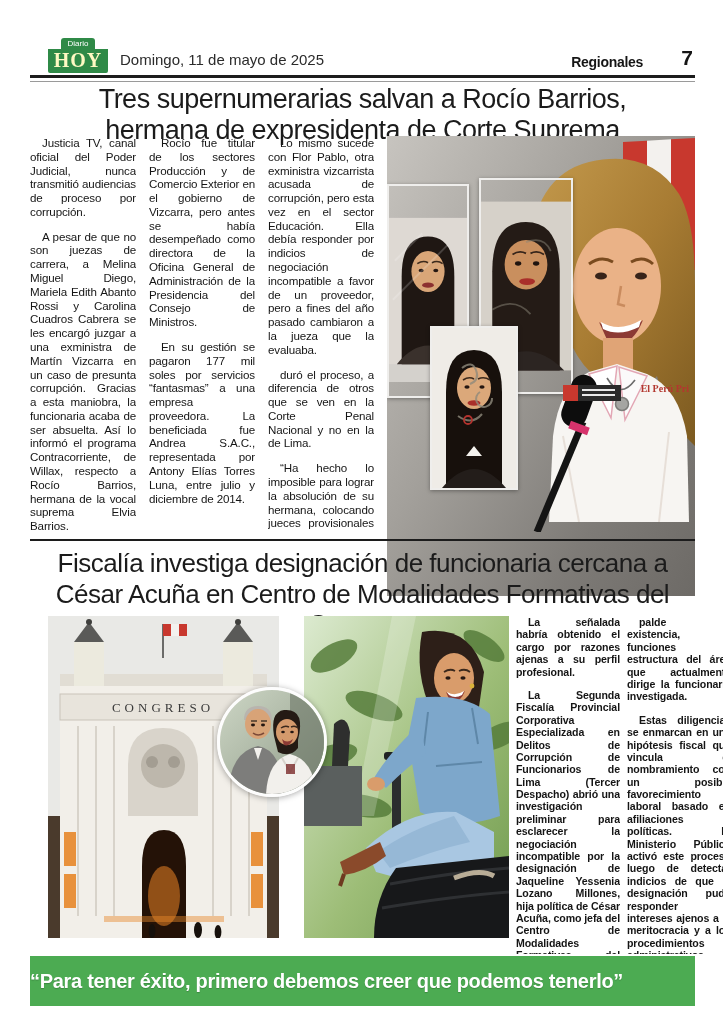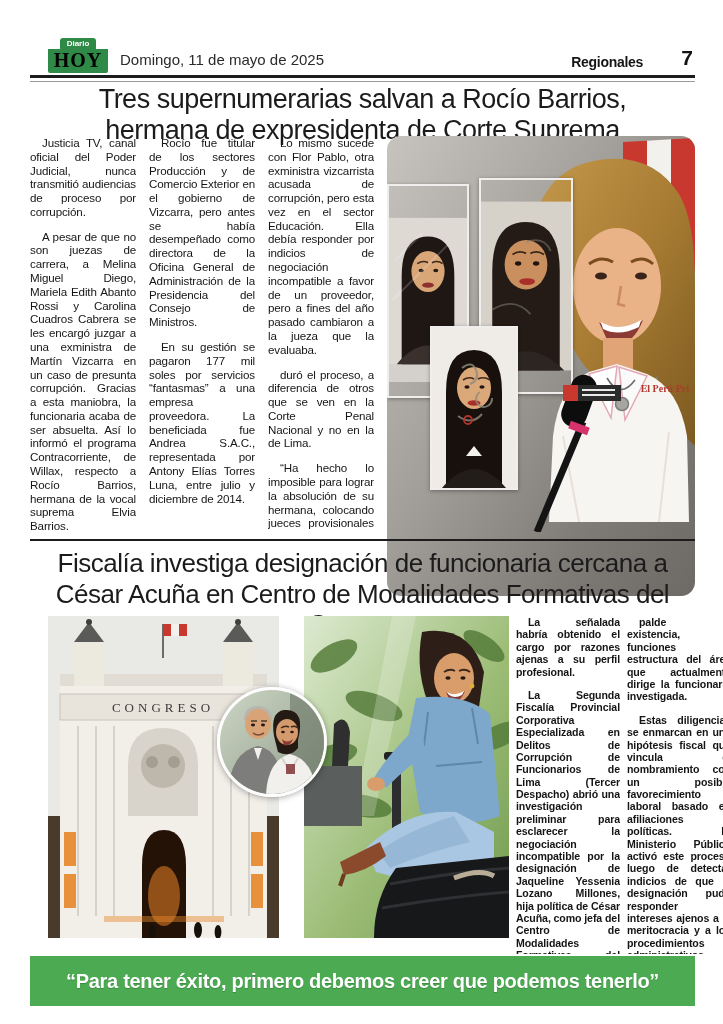--- a/index.html
+++ b/index.html
@@ -2,23 +2,23 @@
 <html><head>
 <meta charset="utf-8">
 <style>
   html,body{margin:0;padding:0;background:#f2f2f2;}
   .page{position:relative;width:723px;height:1024px;background:#ffffff;margin:0 auto;
         font-family:"Liberation Sans",sans-serif;color:#151515;overflow:hidden;}
 
   
   .header{position:absolute;left:30px;right:28px;top:32px;height:42px;}
   .logo{position:absolute;left:18px;top:1px;width:60px;text-align:center;line-height:1;}
-  .logo-tab{display:inline-block;background:#2f8a47;color:#fff;font-size:8px;font-weight:bold;
+  .logo-tab{display:inline-block;background:#2f8a47;color:#fff;font-size:8px;font-weight:normal;
             padding:2px 7px 1px;border-radius:3px 3px 0 0;}
-  .logo-main{background:#2f8a47;color:#000000;font-family:"Liberation Serif",serif;font-weight:bold;
+  .logo-main{background:#2f8a47;color:#fef9c3;font-family:"Liberation Serif",serif;font-weight:bold;
              font-size:20px;letter-spacing:1px;padding:1px 4px 3px;border-radius:0 0 2px 2px;}
   .date{position:absolute;left:90px;bottom:6px;font-size:15px;color:#2b2b2b;text-align:right;}
   .section{position:absolute;right:52px;bottom:4px;font-size:14px;font-weight:bold;letter-spacing:-0.3px;}
   .pagenum{position:absolute;right:2px;bottom:4px;font-size:21px;font-weight:bold;}
   .header-rule{position:absolute;left:30px;right:28px;top:75px;height:3px;
                border-top:3px solid #1c1c1c;border-bottom:1px solid #9a9a9a;}
 
   
   .headline{position:absolute;left:30px;right:28px;text-align:center;font-weight:normal;
             color:#1b1b1b;letter-spacing:-0.5px;}
@@ -33,21 +33,21 @@
   .col{width:106px;flex:none;text-align:justify;overflow:hidden;}
   .art1-row .col{font-size:11.6px;line-height:1.19;letter-spacing:-0.15px;height:396px;}
   .art2-row .col{width:104px;font-size:10.6px;line-height:1.17;letter-spacing:-0.1px;height:338px;font-weight:bold;}
   .col p{margin:0 0 11px;text-indent:12px;}
   .col p:last-child{margin-bottom:0;}
 
   .divider{position:absolute;left:30px;right:28px;top:539px;border-top:2px solid #1c1c1c;}
 
   
   .montage{position:relative;flex:1;height:460px;overflow:hidden;
-           background:linear-gradient(120deg,#c7c4bf 0%,#a3a09b 40%,#7e7b77 75%,#6d6a66 100%);border-radius:14px;}
+           background:linear-gradient(120deg,#c7c4bf 0%,#a3a09b 40%,#7e7b77 75%,#6d6a66 100%);}
   .m-panel{position:absolute;left:0;top:194px;width:52px;height:52px;background:#d4d1cc;}
   .m-flag{position:absolute;right:0;top:4px;width:72px;height:132px;display:flex;
           transform:skewY(-3deg);}
   .m-flag .red{flex:1;background:#c8382e;}
   .m-flag .white{flex:1;background:#f3f1ee;position:relative;}
   .m-flag .white::after{content:"";position:absolute;left:50%;top:52px;width:16px;height:22px;
           margin-left:-8px;background:#3f7d35;border-radius:50%;}
   .m-woman{position:absolute;right:0;top:0;width:176px;height:396px;}
   .m-portrait{position:absolute;border:2px solid #efeeec;box-shadow:0 1px 4px rgba(0,0,0,.35);}
   .m-p1{left:0px;top:48px;width:78px;height:210px;}
@@ -68,21 +68,21 @@
   .photo{position:relative;height:322px;overflow:hidden;flex:none;margin-left:18px;}
   .photo svg{display:block;width:100%;height:100%;}
   .photo-congress{width:231px;}
   .photo-woman{width:205px;}
   .inset-circle{position:absolute;left:187px;top:71px;width:104px;height:104px;border-radius:50%;
           overflow:hidden;border:3px solid #fdfdfd;box-shadow:0 1px 6px rgba(0,0,0,.35);z-index:6;}
   .inset-circle svg{display:block;width:100%;height:100%;}
 
   
   .footer-quote{position:absolute;left:30px;right:28px;top:956px;height:50px;background:#4cab52;
-          display:flex;align-items:center;justify-content:center;color:#fff;font-weight:bold;
+          display:flex;align-items:center;color:#fff;font-weight:bold;
           font-size:20px;letter-spacing:-0.3px;text-shadow:0 1px 1px rgba(0,0,0,.2);}
 </style>
 </head>
 <body>
 
 <div class="page">
 
   <div class="header">
     <div class="logo">
       <span class="logo-tab">Diario</span>

